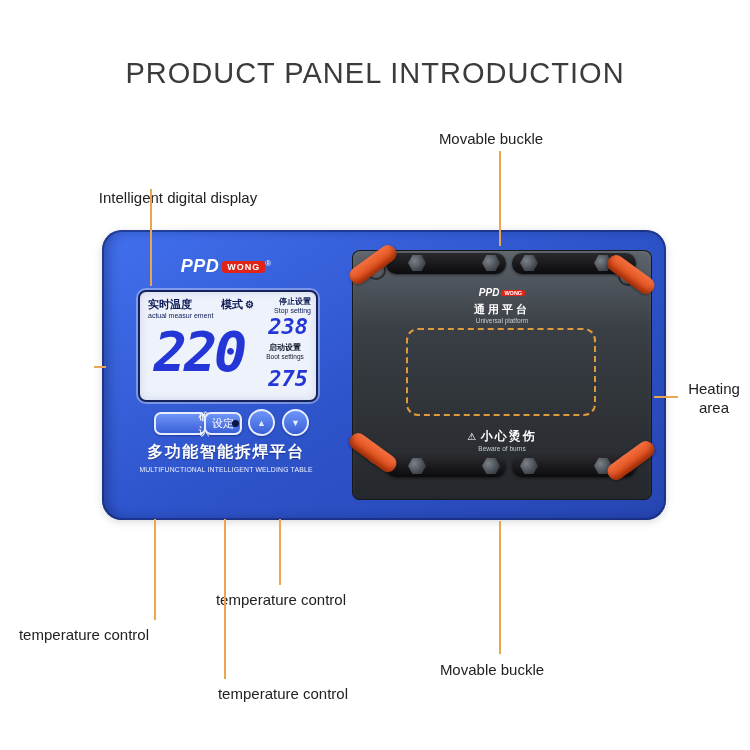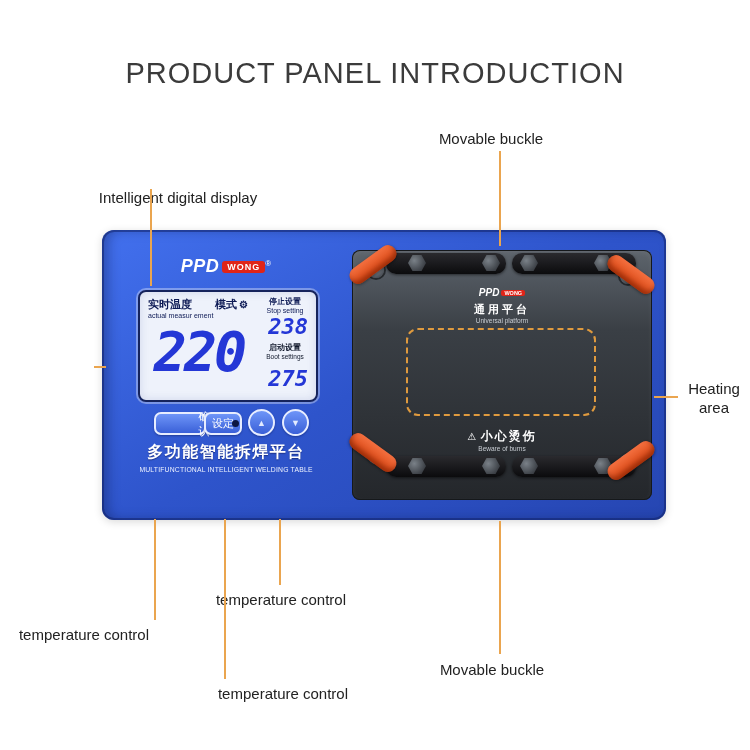--- a/index.html
+++ b/index.html
@@ -10,42 +10,42 @@
   h1.title { position:absolute; left:0; right:0; top:57px; text-align:center;
              font-size:29px; font-weight:500; color:#3b3b3b; letter-spacing:1px; }
 
   .callout { position:absolute; font-size:15px; color:#222; text-align:center;
              line-height:19px; white-space:pre-line; z-index:6; }
   .vline { position:absolute; width:2px; background:#eaa54f; z-index:6; }
   .hline { position:absolute; height:2px; background:#eaa54f; z-index:6; }
 
   
   .device { position:absolute; left:102px; top:230px; width:564px; height:290px;
-            border-radius:12px;
+            border-radius:20px;
             background:linear-gradient(150deg,#4270ee 0%,#2e54cb 50%,#2646b2 100%);
             box-shadow:inset 0 0 0 2px rgba(18,36,110,.55),
                        inset 6px 0 12px rgba(8,16,60,.35),
                        0 2px 8px rgba(0,0,0,.15); z-index:1; }
 
   .control-panel { position:absolute; left:0; top:0; width:248px; height:290px; }
 
   .logo { position:absolute; left:0; top:26px; width:248px; text-align:center; }
   .logo-ppd { font-size:18px; font-weight:bold; font-style:italic; color:#fff; letter-spacing:.5px; }
   .logo-badge { display:inline-block; background:#e02418; color:#fff; font-size:9px;
                 font-weight:bold; padding:1px 5px; border-radius:3px; margin-left:3px;
                 letter-spacing:1px; vertical-align:2px; }
   .logo-reg { color:#fff; font-size:8px; vertical-align:super; }
 
   .lcd { position:absolute; left:36px; top:60px; width:180px; height:112px;
          background:#eef2fb; border:2px solid #15235c; border-radius:8px;
          box-shadow:0 0 0 2px rgba(255,255,255,.35), inset 0 0 10px rgba(40,60,150,.15); }
   .lcd-row-cn { position:absolute; left:8px; top:5px; font-size:11px; font-weight:bold; color:#0d1a55; }
   .lcd-gear { font-size:10px; margin-left:2px; }
   .lcd-actual { position:absolute; left:8px; top:20px; font-size:7px; color:#0d1a55; }
-  .lcd-stop { position:absolute; right:5px; top:4px; width:52px; text-align:center; color:#0d1a55; }
+  .lcd-stop { position:absolute; right:5px; top:4px; width:52px; text-align:right; color:#0d1a55; }
   .lcd-stop .cn { font-size:8px; font-weight:bold; display:block; }
   .lcd-stop .en { font-size:7px; display:block; }
   .digits { font-family:"DejaVu Sans Mono", monospace; font-weight:bold; font-style:italic; color:#2437d6; }
   .lcd-main { position:absolute; left:2px; top:16px; width:114px; text-align:center;
               font-size:55px; letter-spacing:-3px; line-height:88px; }
   .lcd-stop-val { position:absolute; right:8px; top:22px; font-size:22px; }
   .lcd-boot { position:absolute; right:3px; top:50px; width:56px; text-align:center; color:#0f172a; }
   .lcd-boot .cn { font-size:8px; font-weight:bold; display:block; }
   .lcd-boot .en { font-size:6.5px; display:block; }
   .lcd-boot-val { position:absolute; right:8px; top:74px; font-size:22px; }
@@ -128,21 +128,21 @@
 
     <div class="control-panel">
 
       <div class="logo">
         <span class="logo-ppd">PPD</span><span class="logo-badge">WONG</span><span class="logo-reg">®</span>
       </div>
 
       <div class="lcd">
         <div class="lcd-row-cn">
           <span>实时温度</span>
-          <span style="margin-left:20px;">模式</span><span class="lcd-gear">⚙</span>
+          <span style="margin-left:26px;">模式</span><span class="lcd-gear">⚙</span>
         </div>
         <div class="lcd-actual">actual measur ement</div>
         <div class="lcd-stop">
           <span class="cn">停止设置</span>
           <span class="en">Stop setting</span>
         </div>
         <div class="lcd-main digits">220</div>
         <div class="lcd-stop-val digits">238</div>
         <div class="lcd-boot">
           <span class="cn">启动设置</span>

